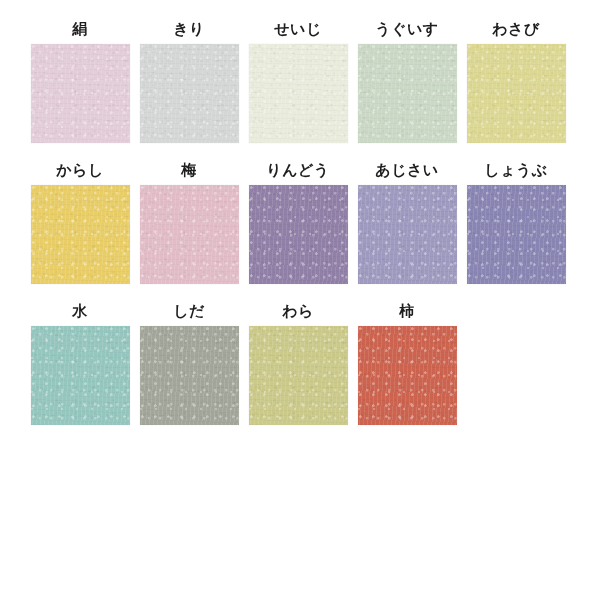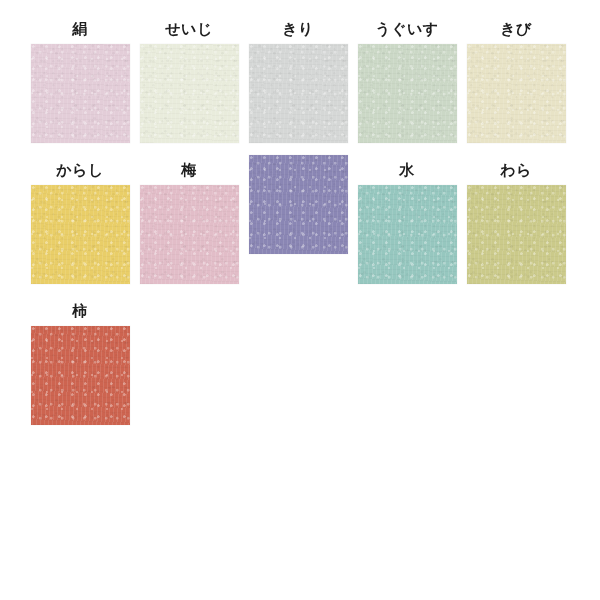--- a/index.html
+++ b/index.html
@@ -93,49 +93,62 @@
 </head>
 <body>
 
 <div id="swatch-chart" style="background-color: rgb(255, 255, 255);">
   <div class="swatch-grid">
       <div class="swatch-cell">
         <div class="swatch-label">絹</div>
         <div class="swatch-chip" style="background-color: rgb(227, 205, 216);"></div>
       </div>
       <div class="swatch-cell">
+        <div class="swatch-label">きり</div>
+        <div class="swatch-chip" style="background-color: rgb(213, 215, 214);"></div>
+      </div>
+      <div class="swatch-cell">
         <div class="swatch-label">せいじ</div>
         <div class="swatch-chip" style="background-color: rgb(233, 236, 220);"></div>
-      </div>
-      <div class="swatch-cell">
-        <div class="swatch-label">きり</div>
-        <div class="swatch-chip" style="background-color: rgb(213, 215, 214);"></div>
       </div>
       <div class="swatch-cell">
         <div class="swatch-label">うぐいす</div>
         <div class="swatch-chip" style="background-color: rgb(203, 216, 198);"></div>
       </div>
       <div class="swatch-cell">
-        <div class="swatch-label">きび</div>
-        <div class="swatch-chip" style="background-color: rgb(232, 227, 198);"></div>
+        <div class="swatch-label">わさび</div>
+        <div class="swatch-chip" style="background-color: rgb(220, 216, 147);"></div>
       </div>
       <div class="swatch-cell">
         <div class="swatch-label">からし</div>
         <div class="swatch-chip" style="background-color: rgb(233, 206, 104);"></div>
       </div>
       <div class="swatch-cell">
         <div class="swatch-label">梅</div>
         <div class="swatch-chip" style="background-color: rgb(226, 189, 200);"></div>
       </div>
       <div class="swatch-cell">
+        <div class="swatch-label">りんどう</div>
+        <div class="swatch-chip" style="background-color: rgb(145, 128, 167);"></div>
+      </div>
+      <div class="swatch-cell">
+        <div class="swatch-label">あじさい</div>
+        <div class="swatch-chip" style="background-color: rgb(158, 154, 192);"></div>
+      </div>
+      <div class="swatch-cell">
+        <div class="swatch-label">しょうぶ</div>
         <div class="swatch-chip" style="background-color: rgb(138, 134, 180);"></div>
       </div>
       <div class="swatch-cell">
         <div class="swatch-label">水</div>
         <div class="swatch-chip" style="background-color: rgb(150, 199, 191);"></div>
+      </div>
+      <div class="swatch-cell">
+        <div class="swatch-label">しだ</div>
+        <div class="swatch-chip" style="background-color: rgb(163, 167, 155);"></div>
       </div>
       <div class="swatch-cell">
         <div class="swatch-label">わら</div>
         <div class="swatch-chip" style="background-color: rgb(203, 202, 138);"></div>
       </div>
       <div class="swatch-cell">
         <div class="swatch-label">柿</div>
         <div class="swatch-chip" style="background-color: rgb(205, 100, 80);"></div>
       </div>
     </div>

